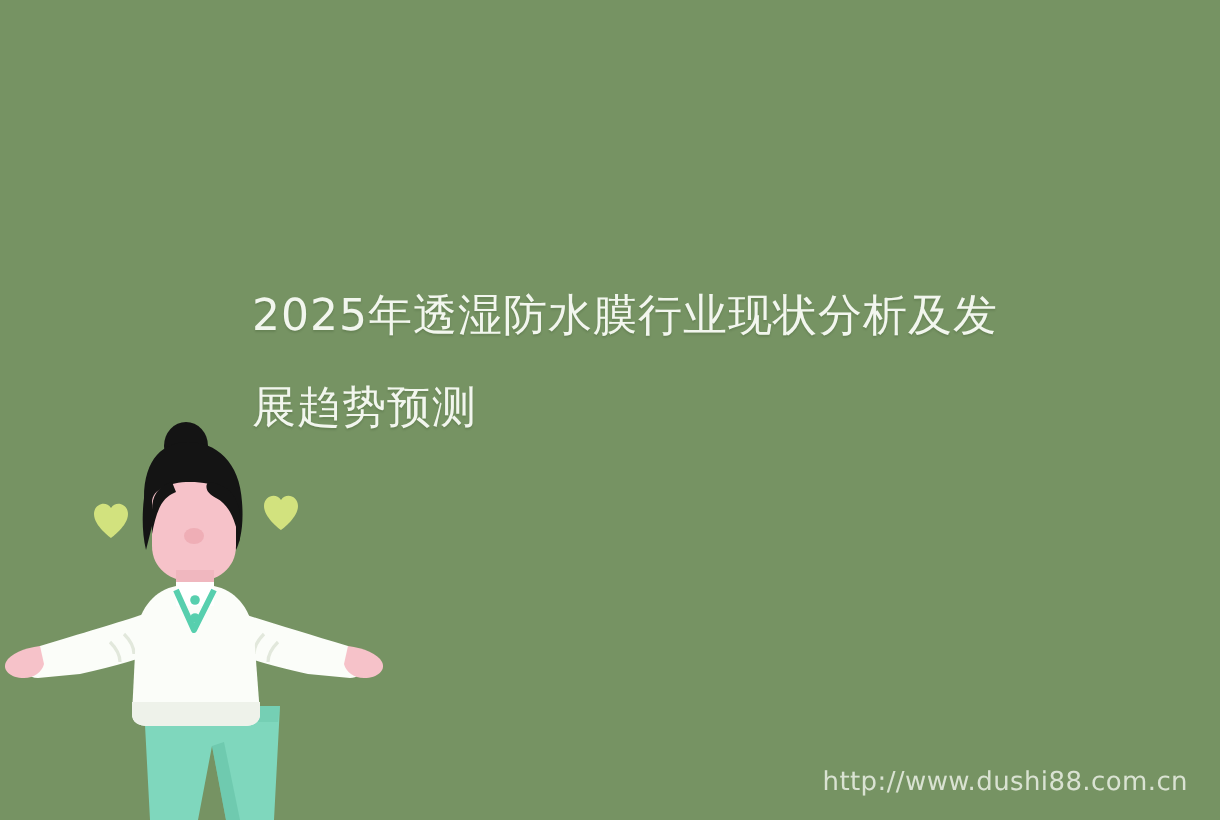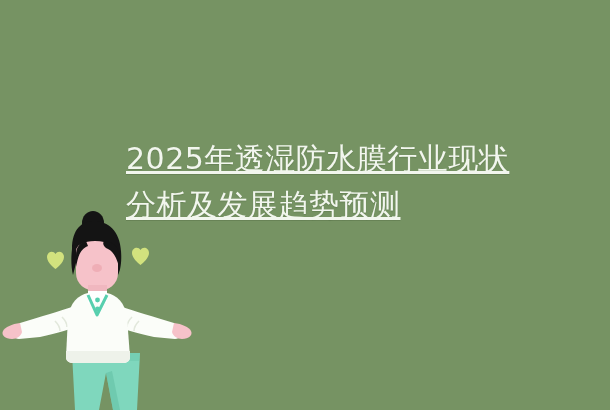--- a/index.html
+++ b/index.html
@@ -17,27 +17,26 @@
   }
 
   
   #title {
     position: absolute;
     left: 126px;
     top: 136px;
     width: 390px;
     color: #f2f6ee;
     font-family: "DejaVu Sans", "Liberation Sans", sans-serif;
-    font-size: 30px;
+    font-size: 22px;
     font-weight: 400;
     line-height: 46px;
     letter-spacing: 0.5px;
     white-space: normal;
     text-shadow: 0 1px 1px rgba(40,60,30,0.18);
-    text-decoration: underline;
   }
 
   
   #watermark {
     position: absolute;
     right: 16px;
     bottom: 10px;
     color: rgba(242,246,238,0.80);
     font-family: "DejaVu Sans", "Liberation Sans", sans-serif;
     font-size: 13px;
@@ -132,14 +131,15 @@
 
         <circle cx="97.5" cy="95" r="2.4" fill="#57cfae"></circle>
         <circle cx="97.5" cy="104" r="2.4" fill="#57cfae"></circle>
       </g>
 
     </svg>
   </div>
 
   <div id="title">2025年透湿防水膜行业现状分析及发展趋势预测</div>
 
+  <div id="watermark">http://www.dushi88.com.cn</div>
 
 </div>
 
 </body></html>

